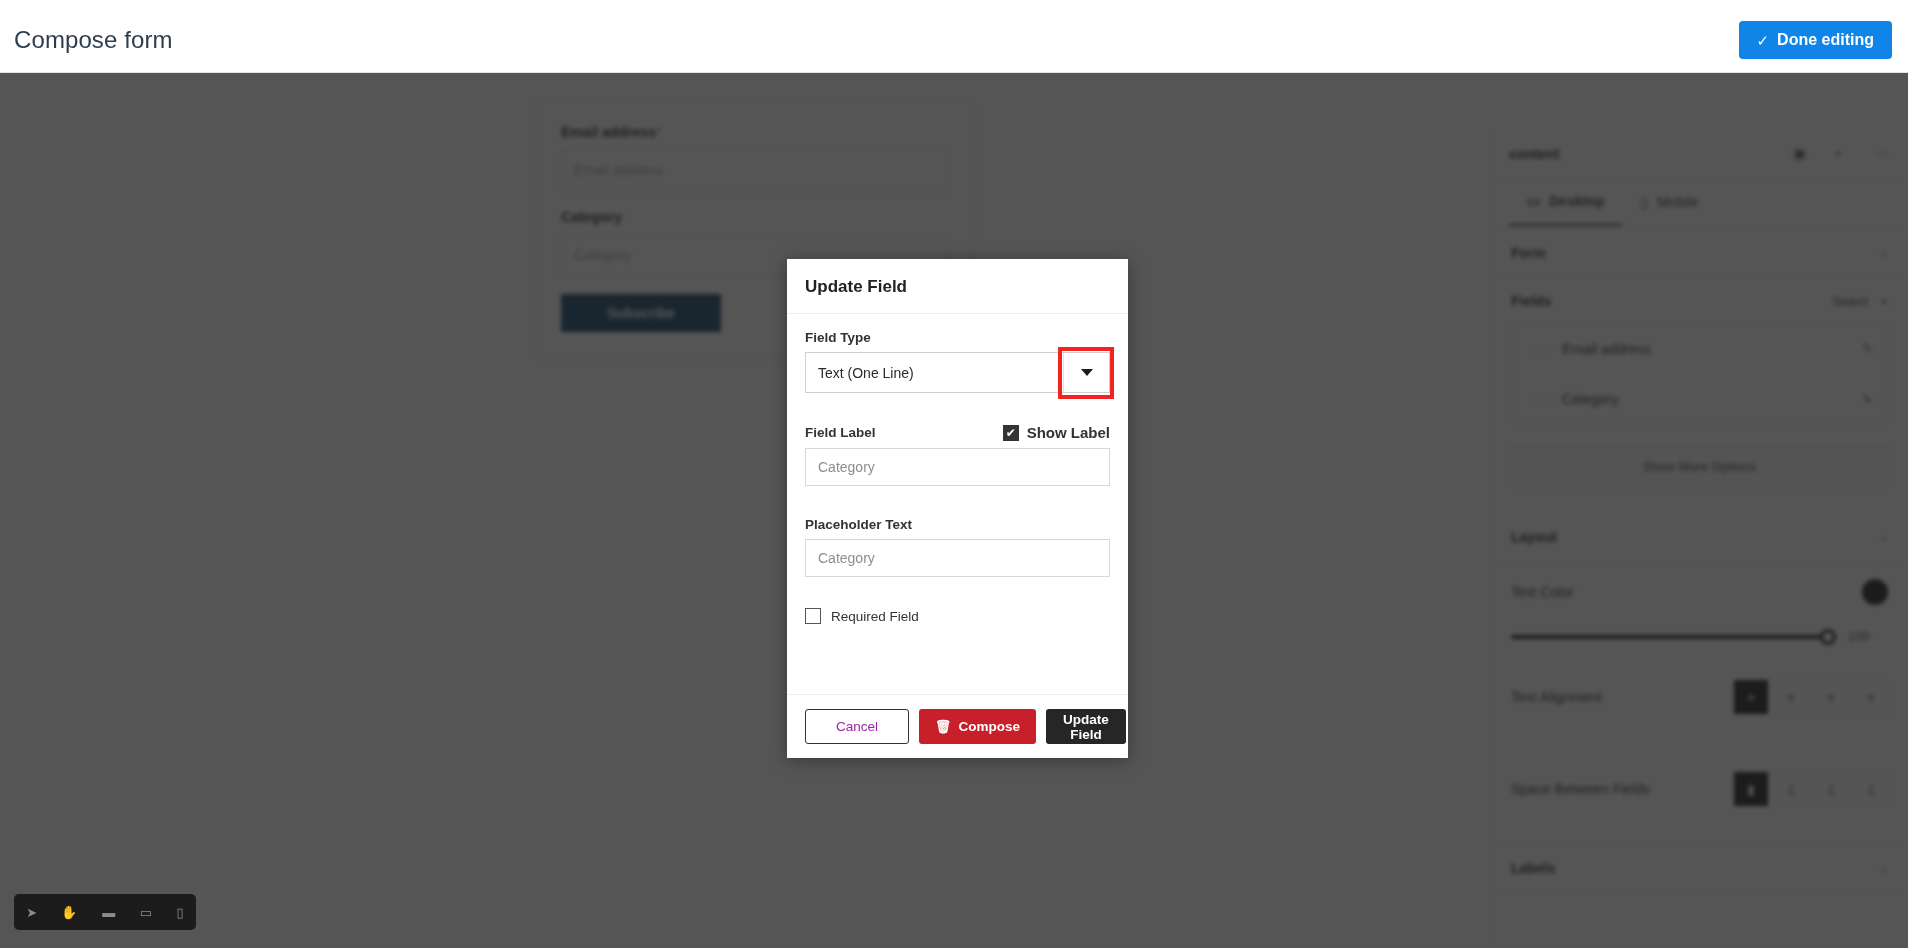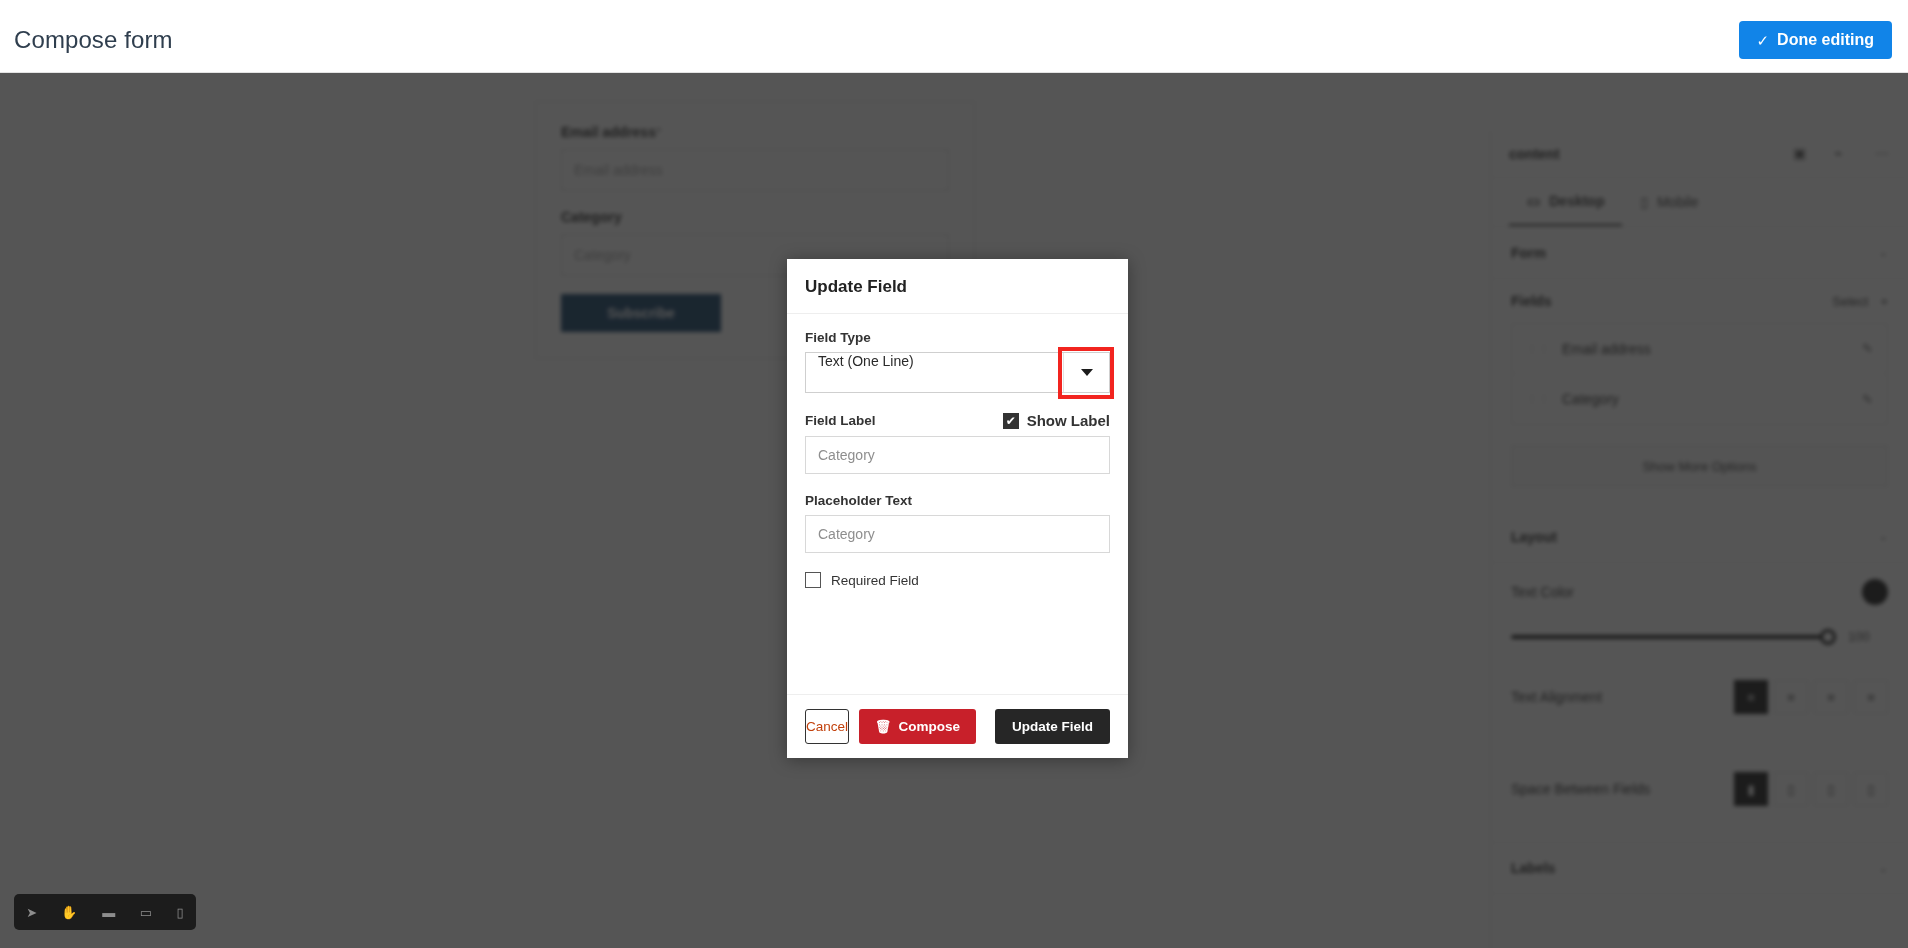--- a/index.html
+++ b/index.html
@@ -178,21 +178,21 @@
     box-shadow: 0 2px 16px rgba(0,0,0,.35);
     z-index: 60;
     display: flex; flex-direction: column;
   }
   #modal-header {
     padding: 18px 18px 16px 18px;
     border-bottom: 1px solid #eee;
   }
   #modal-title { font-size: 17px; font-weight: 700; color: #222; }
   #modal-body { flex: 1; padding: 16px 18px 0 18px; overflow: hidden; }
-  .fld { margin-bottom: 19px; }
+  .fld { margin-bottom: 31px; }
   .fld-label-row {
     display: flex; align-items: center; justify-content: space-between;
     margin-bottom: 7px;
   }
   .fld-label { font-size: 13.5px; font-weight: 700; color: #333; }
   .showlabel-wrap { display: flex; align-items: center; gap: 8px; }
   .cb {
     width: 16px; height: 16px; border: 1px solid #555;
     display: flex; align-items: center; justify-content: center;
     background: #fff;
@@ -201,21 +201,21 @@
   .cb .mk { color: #fff; font-size: 12px; line-height: 1; }
   .showlabel-text { font-size: 15px; font-weight: 700; color: #333; }
   .txt-input {
     width: 100%; height: 38px;
     border: 1px solid #d8d8d8; background: #fff;
     display: flex; align-items: center;
     padding: 0 12px; font-size: 14px; color: #8e8e8e;
   }
   .select-wrap {
     position: relative; width: 100%; height: 41px;
-    border: 1px solid #cfcfcf; display: flex; 
+    border: 1px solid #cfcfcf; display: flex; align-items: center;
   }
   .select-value { padding: 0 12px; font-size: 14px; color: #2a2a2a; }
   #field-type-arrow-button {
     position: absolute; right: 0; top: 0;
     width: 46px; height: 39px;
     border-left: 1px solid #e2e2e2;
     display: flex; align-items: center; justify-content: center;
     background: #fff; cursor: pointer;
   }
   #field-type-arrow-button .caret {
@@ -236,21 +236,21 @@
     border-top: 1px solid #eee;
     padding: 14px 18px;
     display: flex; align-items: center; gap: 10px;
   }
   .mbtn {
     font-family: inherit; font-size: 13.5px; font-weight: 700;
     border-radius: 3px; cursor: pointer; border: 1px solid transparent;
     display: flex; align-items: center; justify-content: center; gap: 7px;
     height: 35px;
   }
-  #cancel-button { background: #fff; color: #c2410c; border-color: #333; padding: 0 0; font-weight: 400; }
+  #cancel-button { background: #fff; color: #a21caf; border-color: #333; padding: 0 30px; font-weight: 400; }
   #delete-button { background: #c8202a; color: #fff; padding: 0 15px; }
   #update-field-button { background: #262626; color: #fff; padding: 0 16px; margin-left: auto; }
   .trash { font-size: 13px; }
 </style>
 </head>
 <body>
 
 <div id="app-header">
   <div id="page-title">Compose form</div>
   <button id="done-editing-button">

